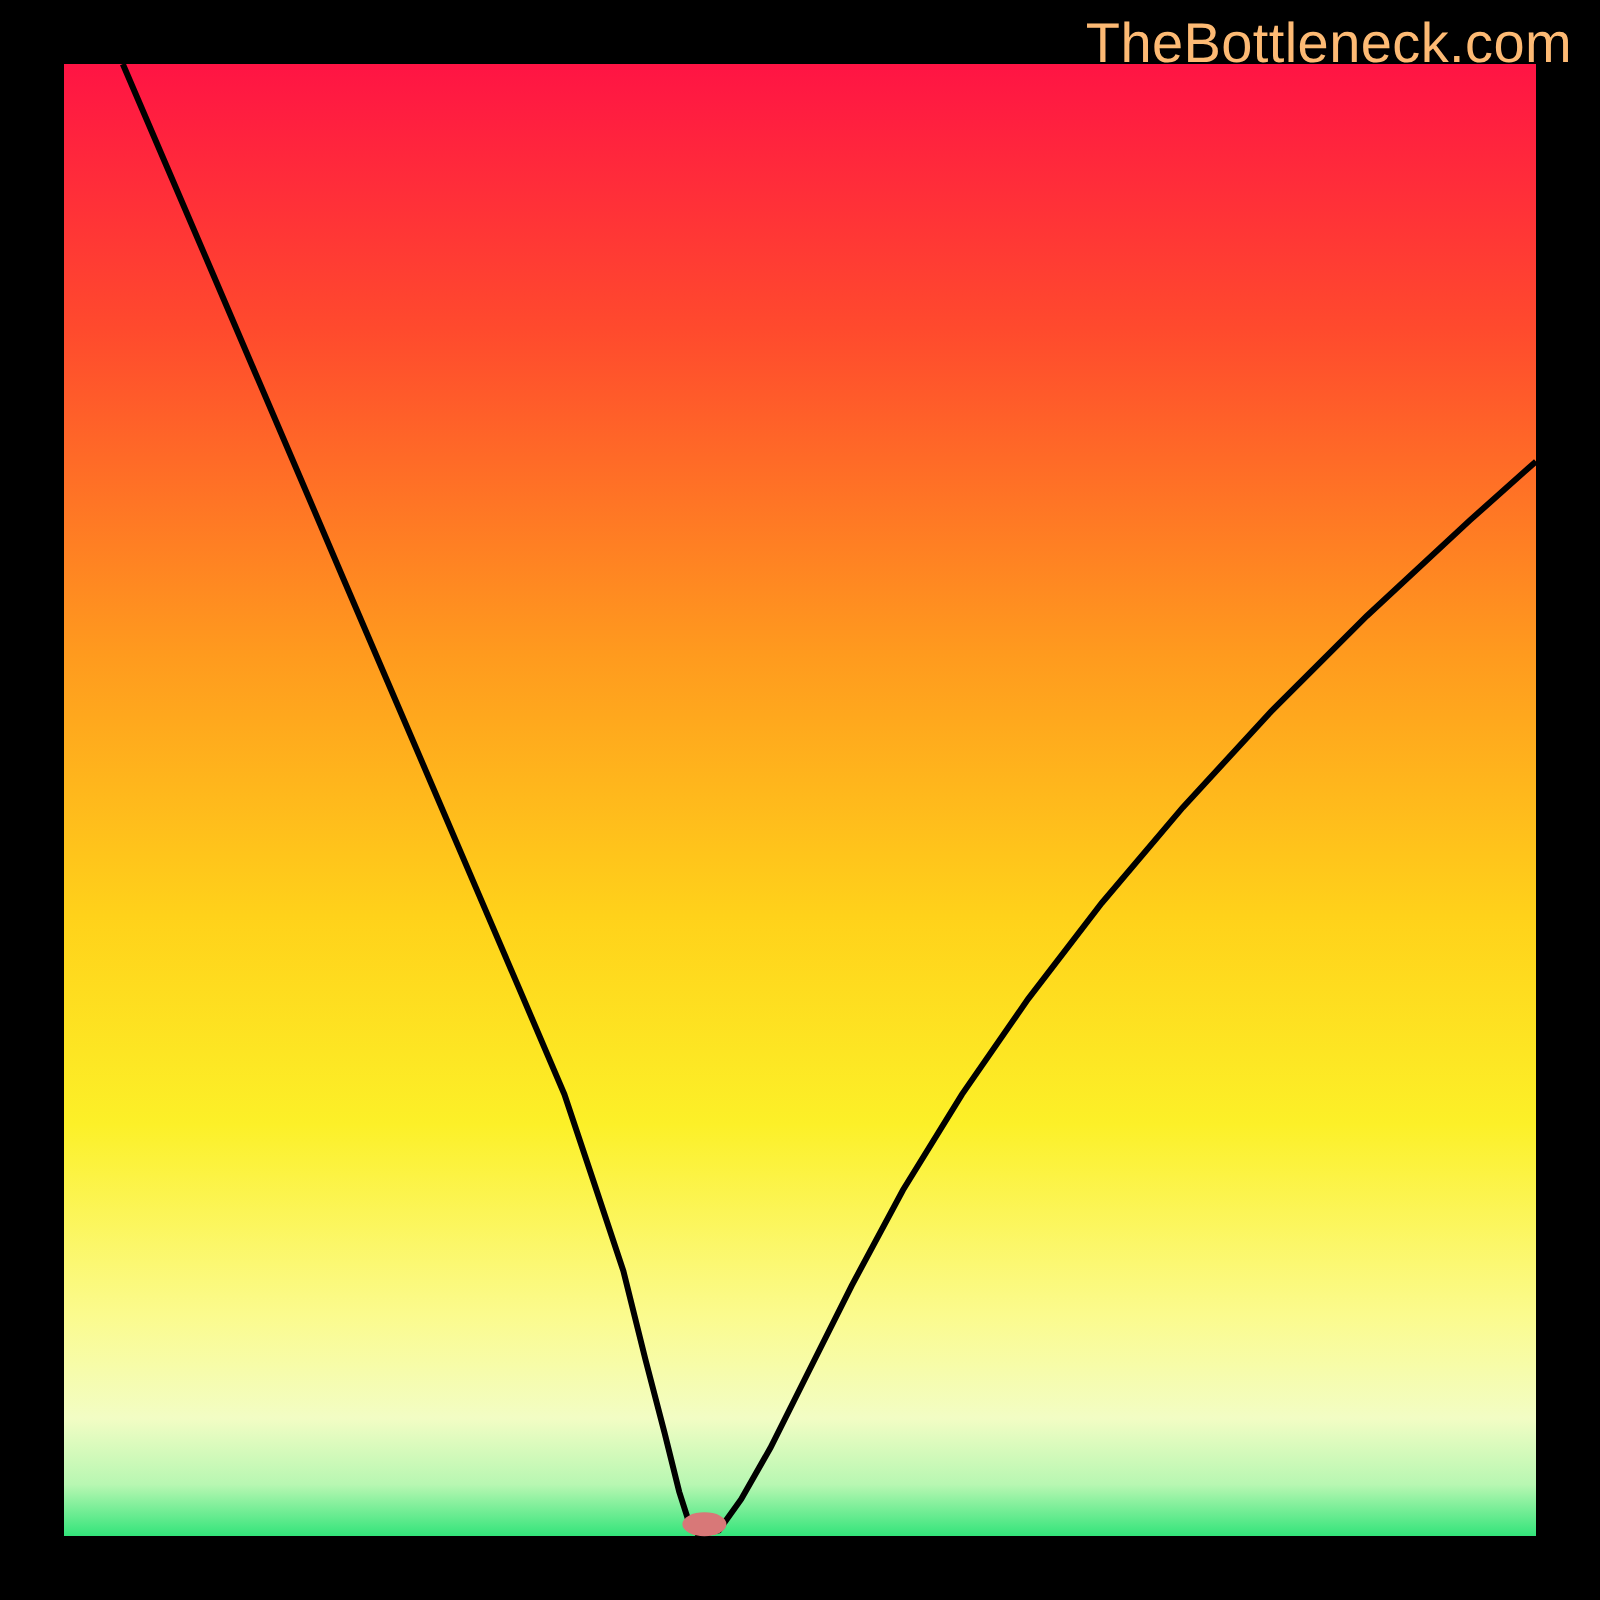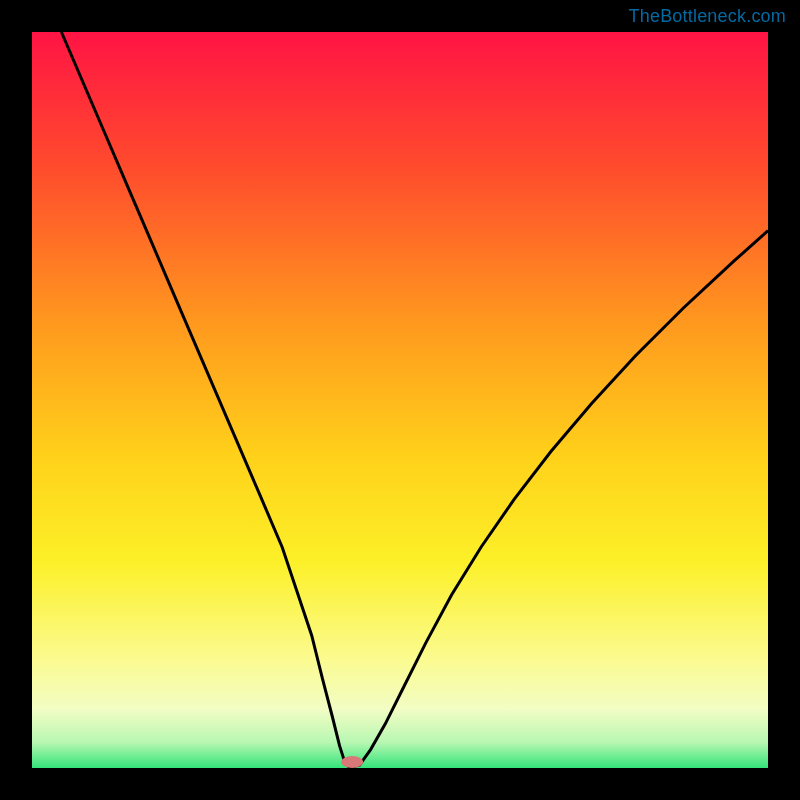--- a/index.html
+++ b/index.html
@@ -13,22 +13,22 @@
   }
   .container {
     position: relative;
     width: 800px;
     height: 800px;
   }
   .watermark {
     position: absolute;
     top: 6px;
     right: 14px;
-    color: #0369a1;
-    font-size: 18px;
+    color: #fdba74;
+    font-size: 28px;
     font-weight: 400;
     letter-spacing: 0.2px;
   }
   svg {
     position: absolute;
     top: 0;
     left: 0;
   }
 </style>
 </head>

